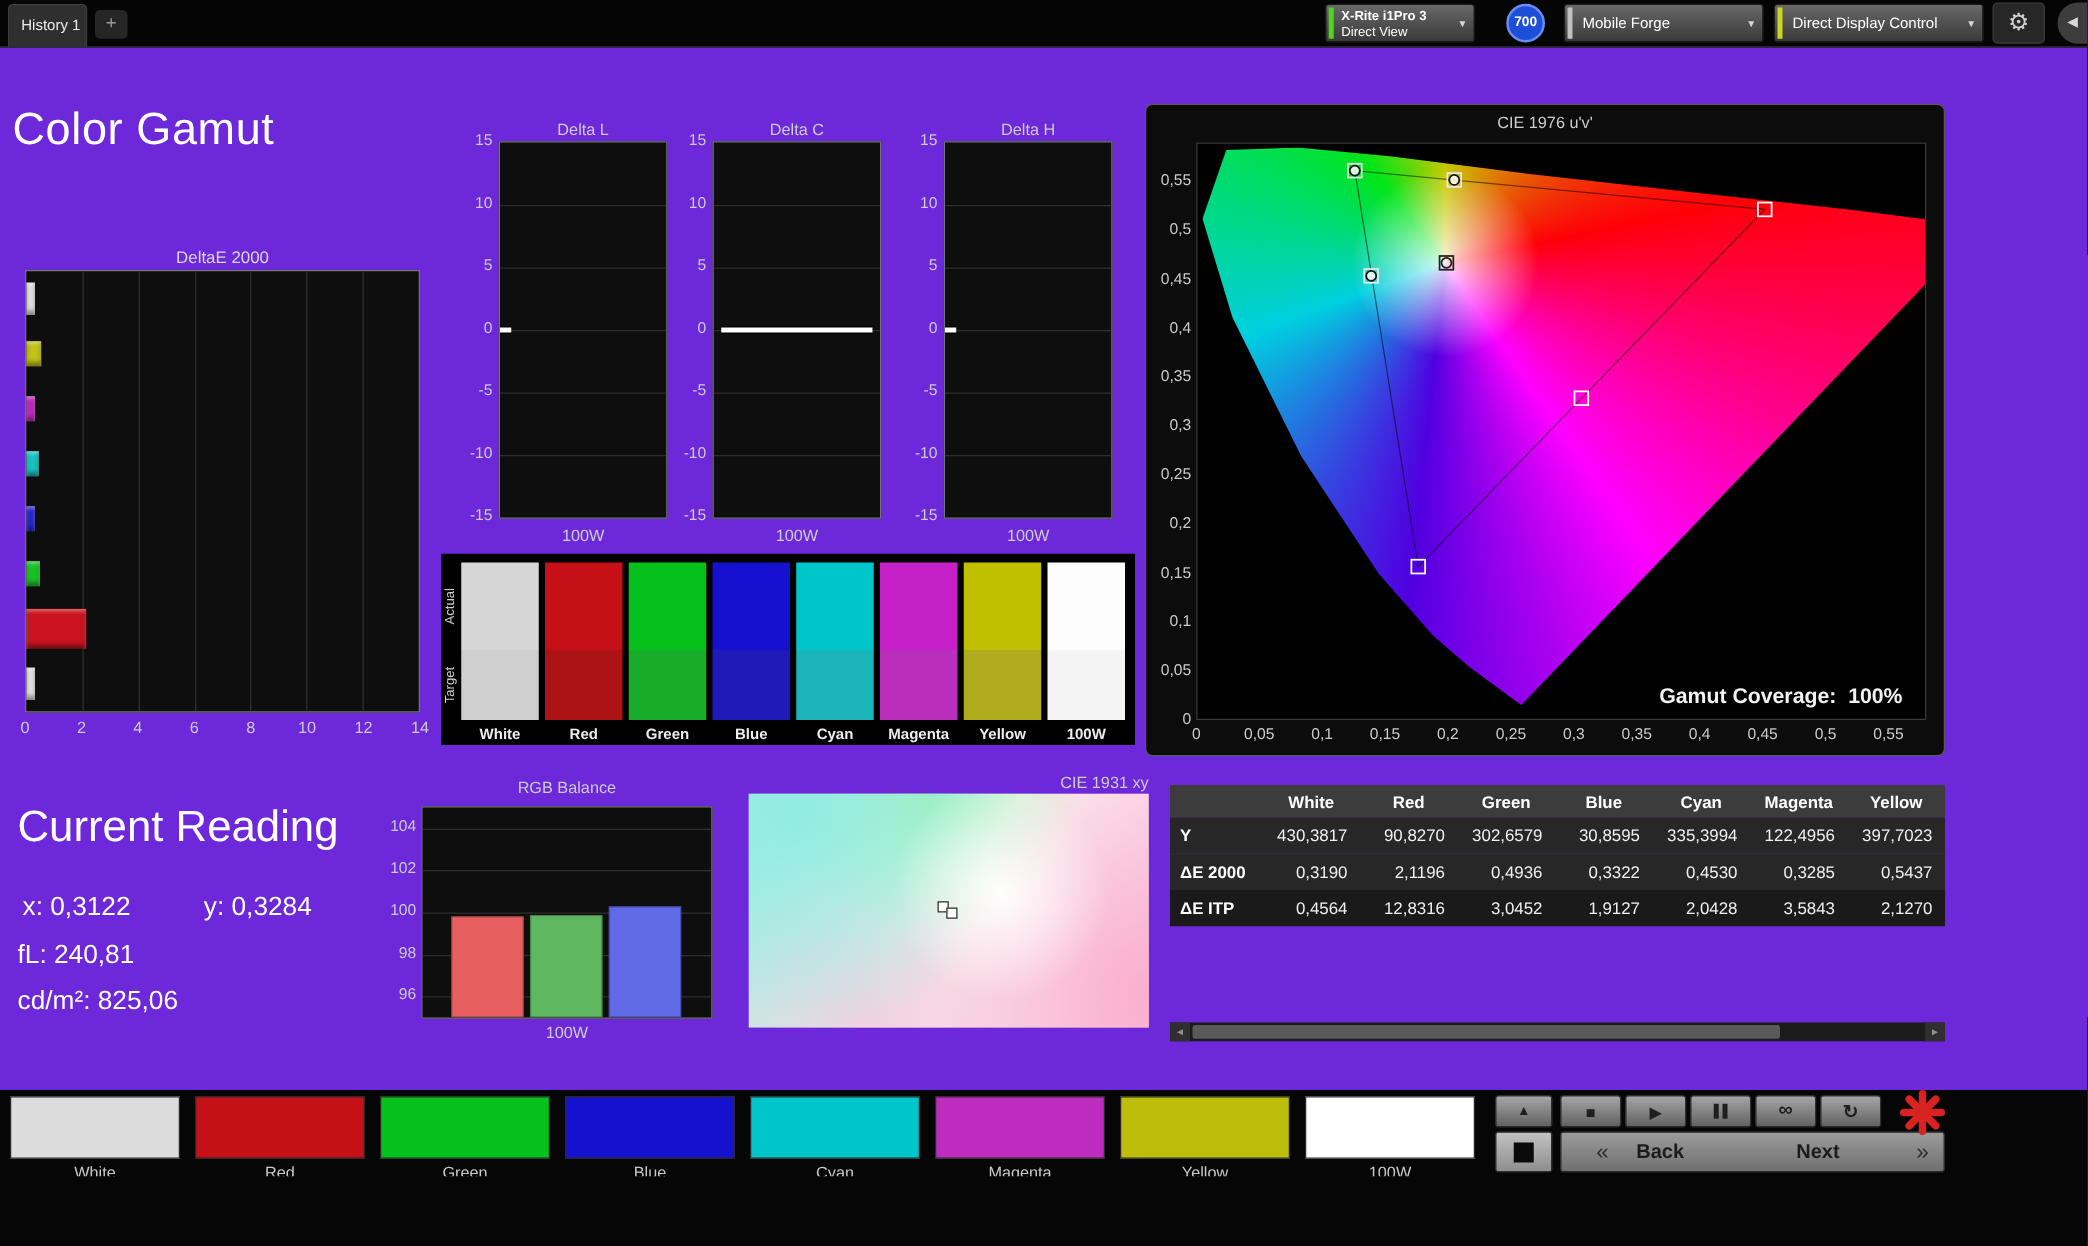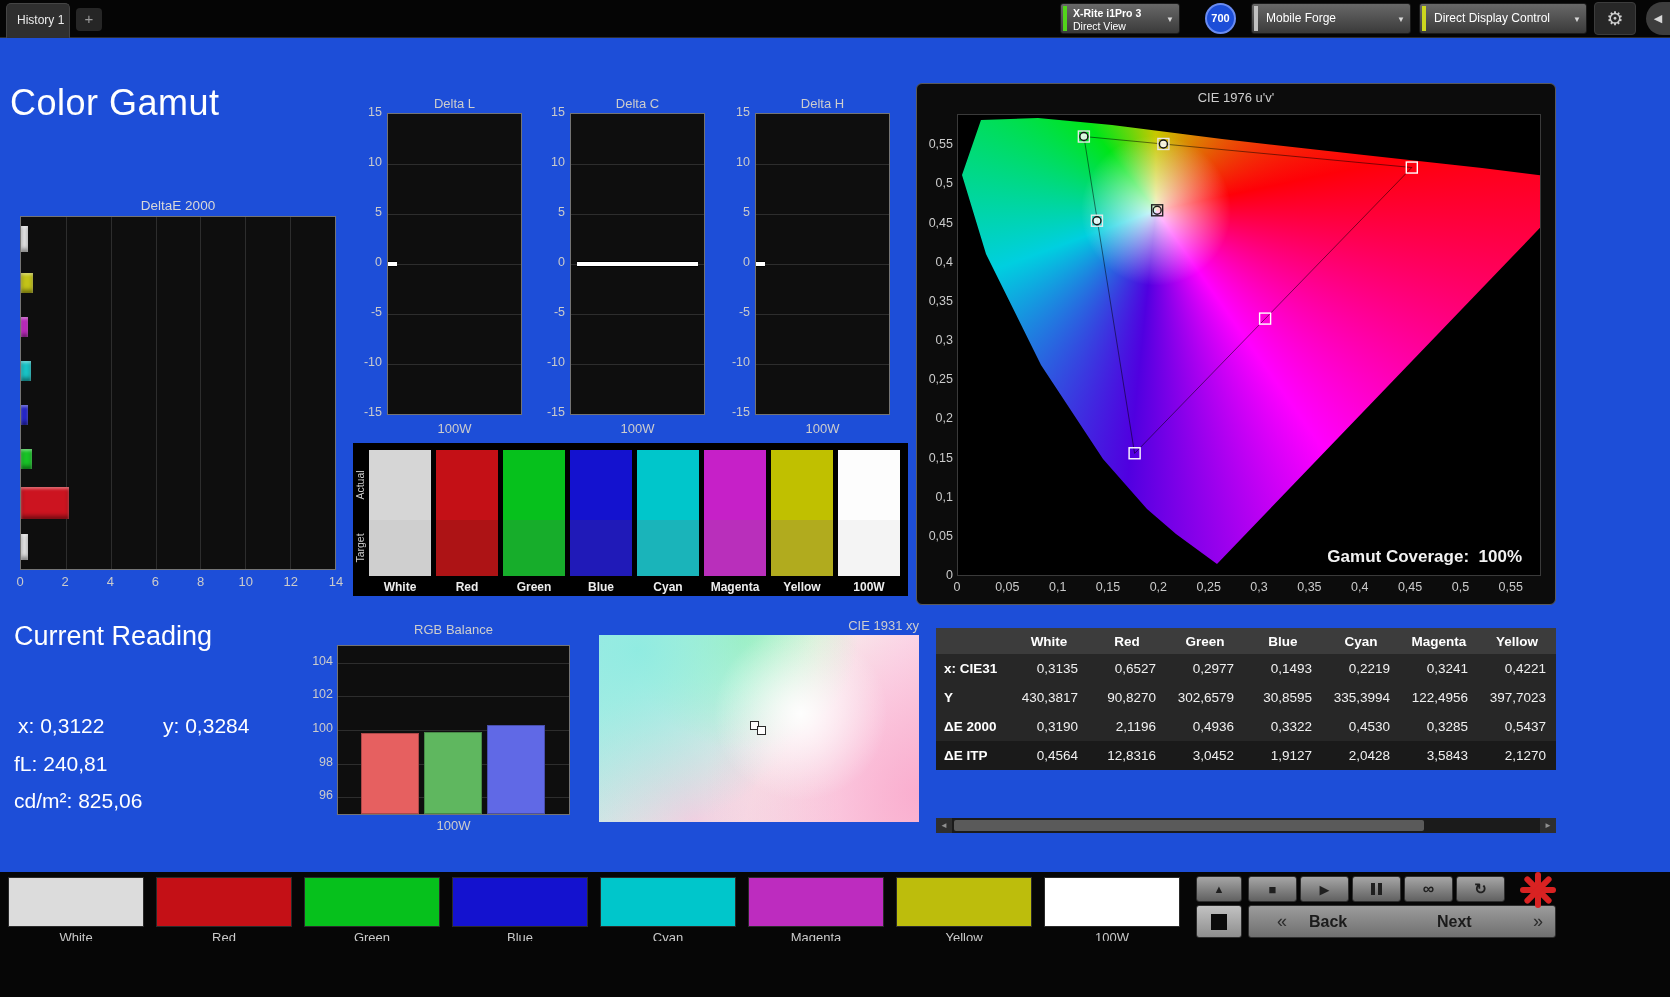--- a/index.html
+++ b/index.html
@@ -1,35 +1,35 @@
 <!DOCTYPE html>
 <html><head>
 <meta charset="utf-8">
 <style>
   html,body{margin:0;padding:0;background:#000;}
-  .screen{position:relative;width:1670px;height:997px;background:#1d4ed8;overflow:hidden;
+  .screen{position:relative;width:1670px;height:997px;background:#6d28d9;overflow:hidden;
           font-family:"Liberation Sans",sans-serif;color:#fff;}
 
   
   .topbar{position:absolute;left:0;top:0;width:1670px;height:38px;background:#050505;border-bottom:1px solid #2e2e2e;box-sizing:border-box;}
   .tab{position:absolute;left:6px;top:3px;width:64px;height:35px;background:#2f2f2f;border:1px solid #454545;border-bottom:none;border-radius:5px 5px 0 0;font-size:12px;color:#ececec;padding-left:10px;line-height:33px;box-sizing:border-box;cursor:pointer;}
   .addtab{position:absolute;left:76px;top:8px;width:26px;height:23px;background:#262626;border-radius:4px;color:#9a9a9a;font-size:15px;text-align:center;line-height:22px;cursor:pointer;}
   .dd{position:absolute;top:3px;height:31px;background:linear-gradient(#686868,#3a3a3a);border:1px solid #1a1a1a;border-radius:3px;box-sizing:border-box;cursor:pointer;}
   .dd .ind{position:absolute;left:2px;top:2px;bottom:2px;width:4px;}
   .dd .arrow{position:absolute;right:5px;top:50%;transform:translateY(-50%);font-size:8px;color:#d8d8d8;}
   .dd .l1{margin:3px 18px 0 12px;font-size:10.5px;font-weight:bold;white-space:nowrap;}
   .dd .l2{margin:1px 18px 0 12px;font-size:10.5px;white-space:nowrap;}
   .dd .single{line-height:29px;margin:0 20px 0 14px;font-size:12px;white-space:nowrap;}
   .badge{position:absolute;left:1205px;top:3px;width:31px;height:31px;border-radius:50%;background:#1c4ed8;border:2px solid #6a8cf2;box-sizing:border-box;color:#fff;font-size:11px;font-weight:bold;text-align:center;line-height:27px;cursor:pointer;}
   .gear-btn{position:absolute;left:1594px;top:2px;width:42px;height:33px;background:#272727;border:1px solid #3c3c3c;border-radius:4px;color:#cfcfcf;font-size:19px;text-align:center;line-height:31px;box-sizing:border-box;cursor:pointer;}
   .collapse{position:absolute;right:0;top:2px;width:24px;height:33px;background:#3d3d3d;border-radius:17px 0 0 17px;color:#d8d8d8;font-size:11px;line-height:33px;text-align:center;cursor:pointer;}
 
   
   .page-title{position:absolute;left:10px;top:82px;font-size:36px;color:#fff;letter-spacing:.5px;}
-  .cr-heading{position:absolute;left:14px;top:621px;font-size:27px;}
+  .cr-heading{position:absolute;left:14px;top:642px;font-size:35px;}
   .cr-line{position:absolute;font-size:21px;white-space:nowrap;}
 
   
   .plot{position:absolute;background:#0e0e0e;border:1px solid #747474;box-sizing:border-box;overflow:hidden;}
   .hgrid{position:absolute;left:0;right:0;height:1px;background:#2d2d2d;}
   .vgrid{position:absolute;top:0;bottom:0;width:1px;background:#2d2d2d;}
   .ytick{position:absolute;left:0;width:30px;text-align:right;font-size:12.5px;color:#cbcbcb;}
   .xtick{position:absolute;top:0;text-align:center;font-size:13px;color:#cbcbcb;}
 
   
@@ -183,21 +183,21 @@
         <div class="xtick" style="left: 33.1429px; width: 24px;">2</div>
         <div class="xtick" style="left: 78.2857px; width: 24px;">4</div>
         <div class="xtick" style="left: 123.429px; width: 24px;">6</div>
         <div class="xtick" style="left: 168.571px; width: 24px;">8</div>
         <div class="xtick" style="left: 213.714px; width: 24px;">10</div>
         <div class="xtick" style="left: 258.857px; width: 24px;">12</div>
         <div class="xtick" style="left: 304px; width: 24px;">14</div>
       </div>
   </div>
 
-  <div class="delta-chart" id="delta-l" style="left:352px;top:96px;">
+  <div class="delta-chart" id="delta-l" style="left:364px;top:96px;">
     <div class="dtitle">Delta L</div>
     <div class="plot">
         <div class="hgrid" style="top: 50px;"></div>
         <div class="hgrid" style="top: 100px;"></div>
         <div class="hgrid" style="top: 150px;"></div>
         <div class="hgrid" style="top: 200px;"></div>
         <div class="hgrid" style="top: 250px;"></div>
         <div class="dmark" style="top: 148px; left: 0px; width: 9px;"></div>
       </div>
     <div class="dxlabel">100W</div>
@@ -392,30 +392,20 @@
         <div class="tcell tlabel"></div>
         <div class="tcell thcell">White</div>
         <div class="tcell thcell">Red</div>
         <div class="tcell thcell">Green</div>
         <div class="tcell thcell">Blue</div>
         <div class="tcell thcell">Cyan</div>
         <div class="tcell thcell">Magenta</div>
         <div class="tcell thcell">Yellow</div>
       </div>
       <div class="trow even">
-        <div class="tcell tlabel">x: CIE31</div>
-        <div class="tcell tval">0,3135</div>
-        <div class="tcell tval">0,6527</div>
-        <div class="tcell tval">0,2977</div>
-        <div class="tcell tval">0,1493</div>
-        <div class="tcell tval">0,2219</div>
-        <div class="tcell tval">0,3241</div>
-        <div class="tcell tval">0,4221</div>
-      </div>
-      <div class="trow even">
         <div class="tcell tlabel">Y</div>
         <div class="tcell tval">430,3817</div>
         <div class="tcell tval">90,8270</div>
         <div class="tcell tval">302,6579</div>
         <div class="tcell tval">30,8595</div>
         <div class="tcell tval">335,3994</div>
         <div class="tcell tval">122,4956</div>
         <div class="tcell tval">397,7023</div>
       </div>
       <div class="trow even">

